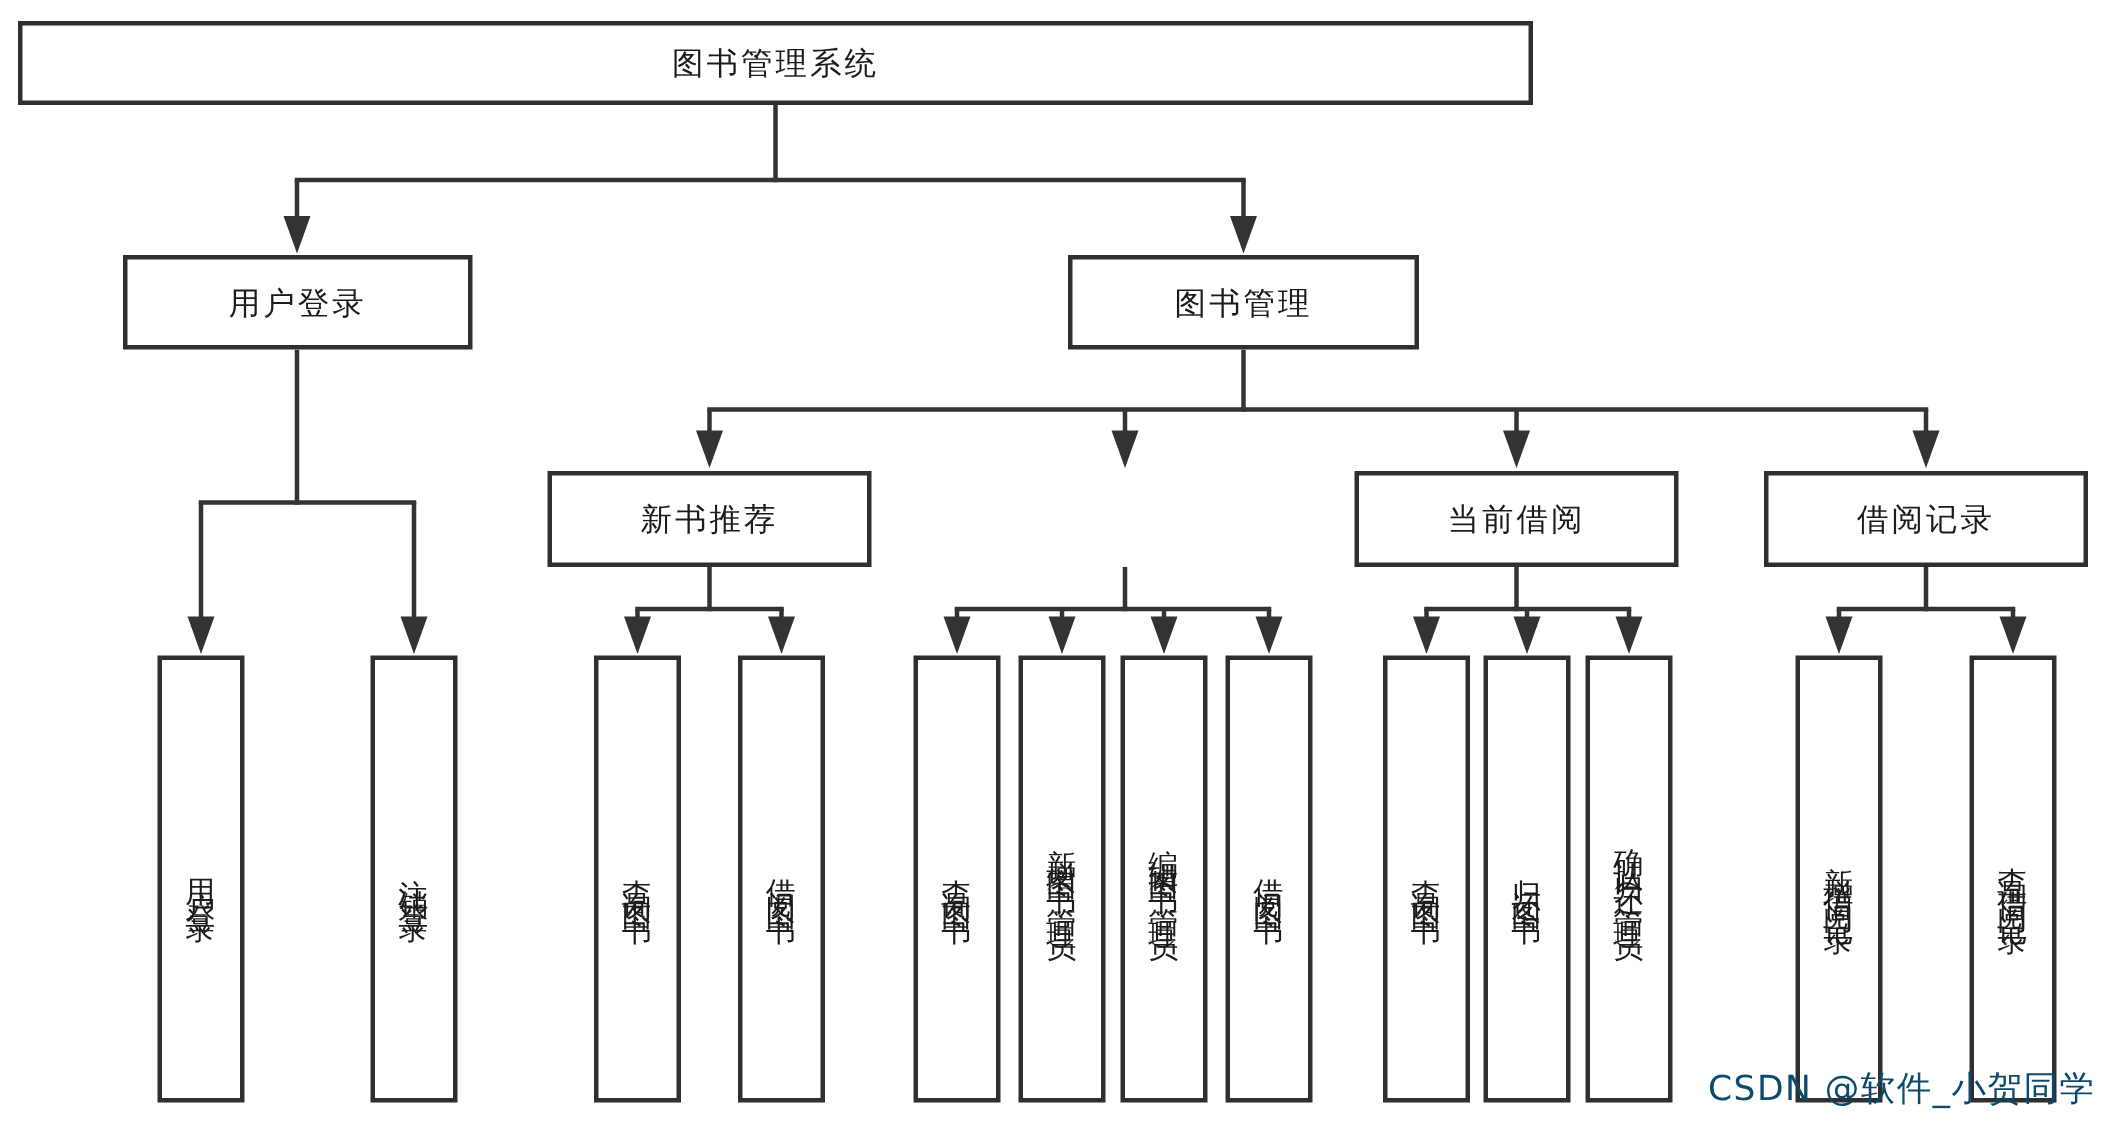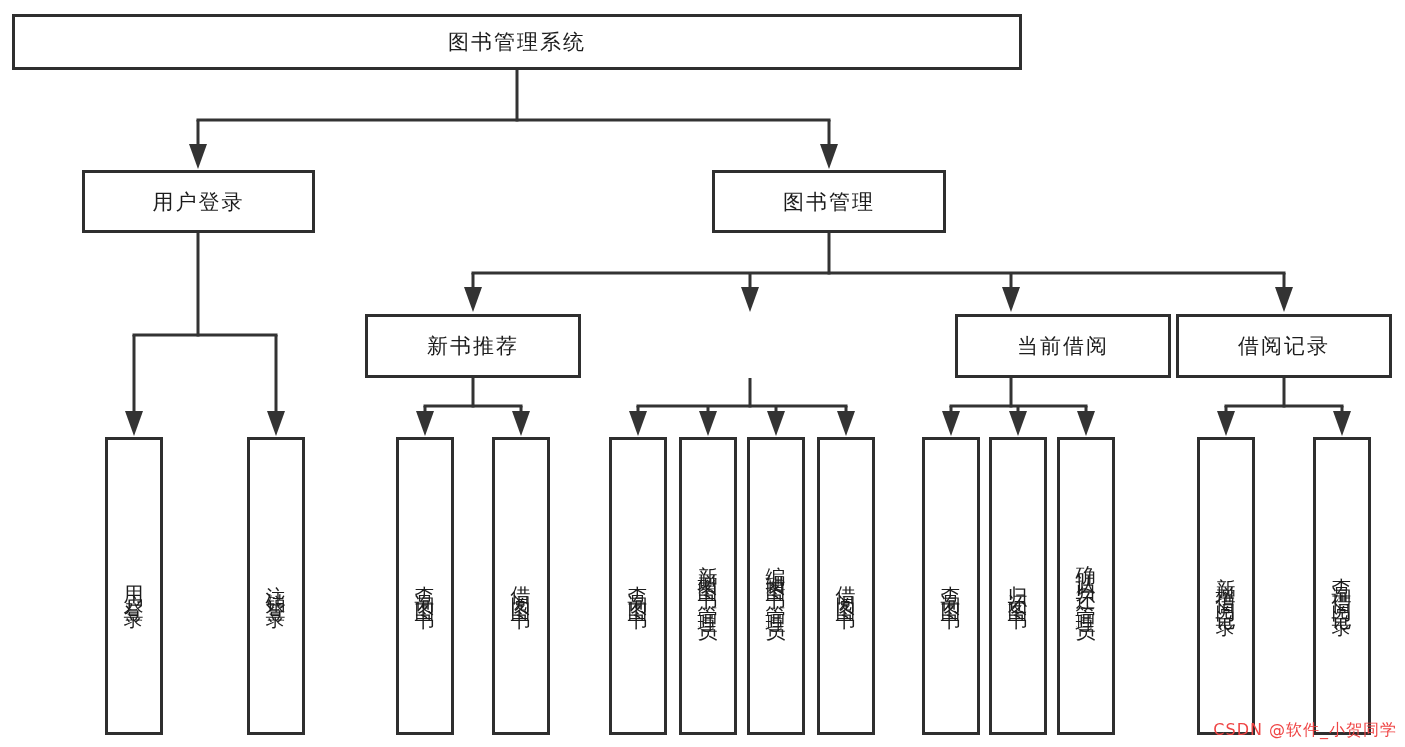--- a/index.html
+++ b/index.html
@@ -49,22 +49,22 @@
     text-orientation: mixed;
     font-size: 20px;
     letter-spacing: 8px;
     line-height: 1;
     max-height: 288px;
   }
   .watermark {
     position: absolute;
     right: 8px;
     bottom: 6px;
-    color: #ef4444;
-    font-size: 16px;
+    color: #0c4a6e;
+    font-size: 23px;
     letter-spacing: 1px;
     white-space: nowrap;
   }
 </style>
 </head>
 <body>
 
 <div class="canvas">
 
   <svg class="connectors" viewBox="0 0 1405 747" xmlns="http://www.w3.org/2000/svg">
@@ -150,21 +150,21 @@
   <div class="box" style="left:82px; top:170px; width:233px; height:63px;">
     <span>用户登录</span>
   </div>
   <div class="box" style="left:712px; top:170px; width:234px; height:63px;">
     <span>图书管理</span>
   </div>
 
   <div class="box" style="left:365px; top:314px; width:216px; height:64px;">
     <span>新书推荐</span>
   </div>
-  <div class="box" style="left:955px; top:314px; width:216px; height:64px;">
+  <div class="box" style="left:903px; top:314px; width:216px; height:64px;">
     <span>当前借阅</span>
   </div>
   <div class="box" style="left:1176px; top:314px; width:216px; height:64px;">
     <span>借阅记录</span>
   </div>
 
   <div class="vbox" style="left:105px;">
     <span class="vlabel">用户登录</span>
   </div>
   <div class="vbox" style="left:247px;">

